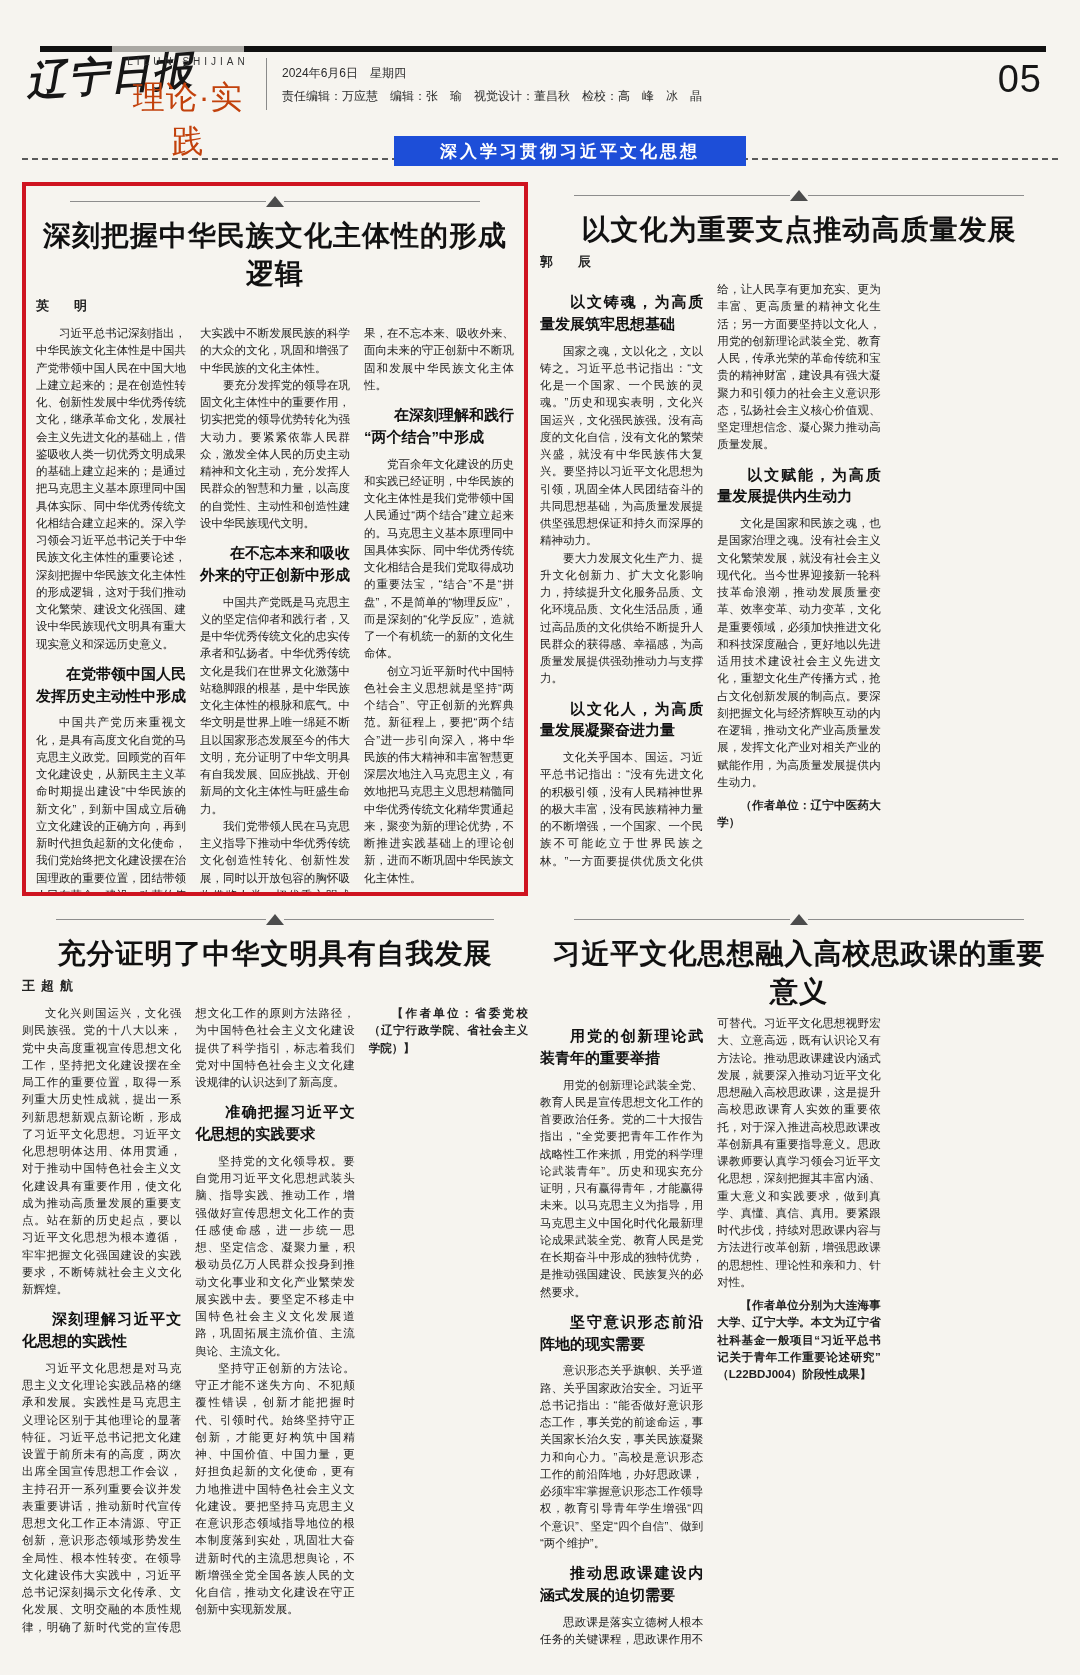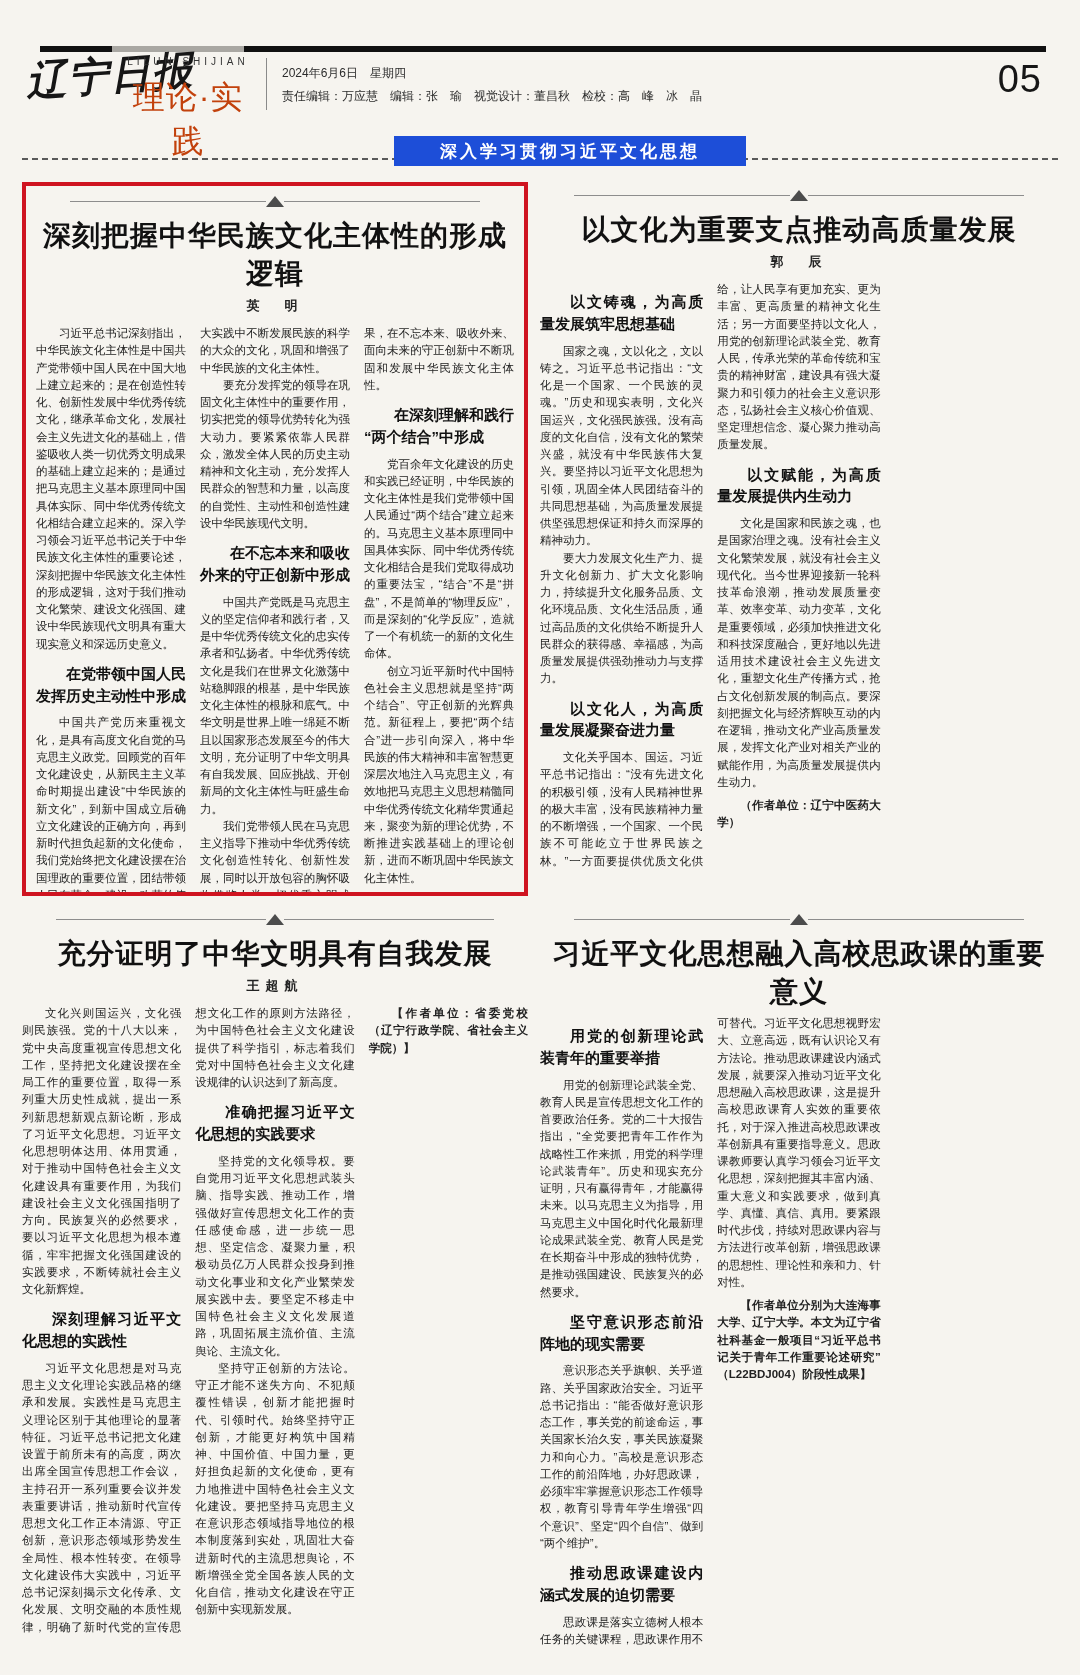--- a/index.html
+++ b/index.html
@@ -34,21 +34,21 @@
   .art{overflow:hidden;box-sizing:border-box;}
   .red-frame{border:4px solid #cf1420;padding:2px 10px 19px;}
 
   .decor{display:flex;align-items:center;margin:8px 34px 0;}
   .decor .dline{flex:1;height:1px;background:#8d8d8d;}
   .decor .tri{width:0;height:0;border-left:9px solid transparent;border-right:9px solid transparent;
               border-bottom:11px solid #4c4c4c;}
 
   h2.headline{font-family:"Liberation Serif","DejaVu Serif",serif;text-align:center;
               font-size:28px;font-weight:800;margin:10px 0 4px;letter-spacing:1px;color:#111;}
-  .byline{text-align:center;font-size:13px;font-weight:700;letter-spacing:6px;margin:4px 0 10px;color:#222;}
+  .byline{font-size:13px;font-weight:700;letter-spacing:6px;margin:4px 0 10px;color:#222;}
 
   .body{columns:3;column-gap:14px;column-fill:auto;text-align:justify;
         font-size:11.5px;line-height:1.5;color:#222;}
   .a1 .body{height:588px;}
   .a2 .body{height:604px;}
   .a3 .body{height:638px;}
   .a4 .body{height:638px;}
   .body p.para{margin:0;text-indent:2em;}
   .body h3.subhead{font-size:15px;font-weight:800;line-height:1.45;margin:10px 0 8px;text-indent:2em;color:#111;}
   .body p.note{margin:6px 0 0;text-indent:2em;font-weight:700;}
@@ -128,21 +128,21 @@
 
     <article class="art a3">
       <div class="decor">
         <span class="dline"></span>
           <span class="tri"></span>
           <span class="dline"></span>
       </div>
       <h2 class="headline">充分证明了中华文明具有自我发展</h2>
       <div class="byline">王超航</div>
       <div class="body">
-          <p class="para">文化兴则国运兴，文化强则民族强。党的十八大以来，党中央高度重视宣传思想文化工作，坚持把文化建设摆在全局工作的重要位置，取得一系列重大历史性成就，提出一系列新思想新观点新论断，形成了习近平文化思想。习近平文化思想明体达用、体用贯通，对于推动中国特色社会主义文化建设具有重要作用，为我们建设社会主义文化强国指明了方向。民族复兴的必然要求，要以习近平文化思想为根本遵循，牢牢把握文化强国建设的实践要求，不断铸就社会主义文化新辉煌。</p>
+          <p class="para">文化兴则国运兴，文化强则民族强。党的十八大以来，党中央高度重视宣传思想文化工作，坚持把文化建设摆在全局工作的重要位置，取得一系列重大历史性成就，提出一系列新思想新观点新论断，形成了习近平文化思想。习近平文化思想明体达用、体用贯通，对于推动中国特色社会主义文化建设具有重要作用，使文化成为推动高质量发展的重要支点。站在新的历史起点，要以习近平文化思想为根本遵循，牢牢把握文化强国建设的实践要求，不断铸就社会主义文化新辉煌。</p>
           <h3 class="subhead">深刻理解习近平文化思想的实践性</h3>
           <p class="para">习近平文化思想是对马克思主义文化理论实践品格的继承和发展。实践性是马克思主义理论区别于其他理论的显著特征。习近平总书记把文化建设置于前所未有的高度，两次出席全国宣传思想工作会议，主持召开一系列重要会议并发表重要讲话，推动新时代宣传思想文化工作正本清源、守正创新，意识形态领域形势发生全局性、根本性转变。在领导文化建设伟大实践中，习近平总书记深刻揭示文化传承、文化发展、文明交融的本质性规律，明确了新时代党的宣传思想文化工作的原则方法路径，为中国特色社会主义文化建设提供了科学指引，标志着我们党对中国特色社会主义文化建设规律的认识达到了新高度。</p>
           <h3 class="subhead">准确把握习近平文化思想的实践要求</h3>
           <p class="para">坚持党的文化领导权。要自觉用习近平文化思想武装头脑、指导实践、推动工作，增强做好宣传思想文化工作的责任感使命感，进一步统一思想、坚定信念、凝聚力量，积极动员亿万人民群众投身到推动文化事业和文化产业繁荣发展实践中去。要坚定不移走中国特色社会主义文化发展道路，巩固拓展主流价值、主流舆论、主流文化。</p>
           <p class="para">坚持守正创新的方法论。守正才能不迷失方向、不犯颠覆性错误，创新才能把握时代、引领时代。始终坚持守正创新，才能更好构筑中国精神、中国价值、中国力量，更好担负起新的文化使命，更有力地推进中国特色社会主义文化建设。要把坚持马克思主义在意识形态领域指导地位的根本制度落到实处，巩固壮大奋进新时代的主流思想舆论，不断增强全党全国各族人民的文化自信，推动文化建设在守正创新中实现新发展。</p>
           <p class="note">【作者单位：省委党校（辽宁行政学院、省社会主义学院）】</p>
         </div>
     </article>
 
     <article class="art a4">

